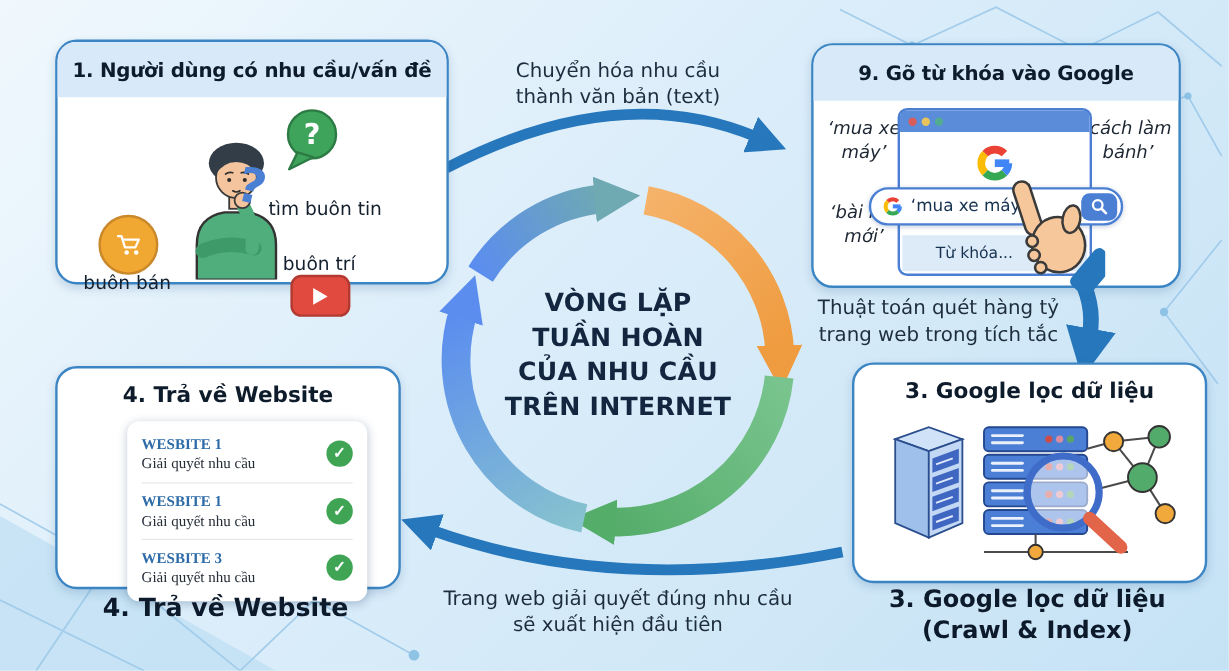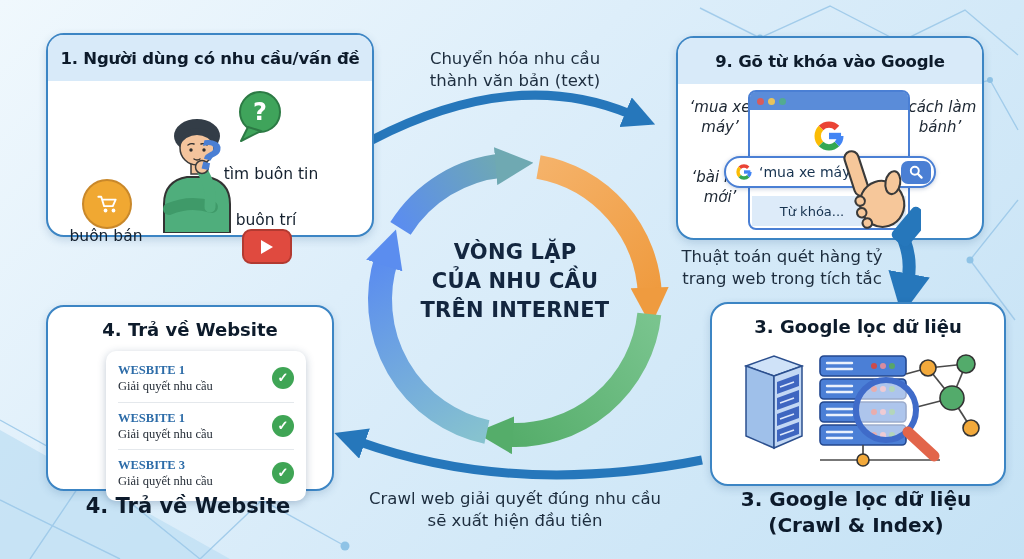--- a/index.html
+++ b/index.html
@@ -130,20 +130,21 @@
     <g fill="none" stroke-width="24">
       <path d="M 45.5 113.4 A 135 135 0 0 1 148.2 50.5" stroke="url(#gA)" marker-end="url(#mTeal)"></path>
       <path d="M 183.5 52.0 A 135 135 0 0 1 294.9 180.3" stroke="url(#gB)" marker-end="url(#mOr)"></path>
       <path d="M 294.3 199.1 A 135 135 0 0 1 150.6 319.7" stroke="url(#gC)" marker-end="url(#mGr)"></path>
       <path d="M 131.9 317.0 A 135 135 0 0 1 31.6 143.3" stroke="url(#gD)" marker-end="url(#mBl)"></path>
     </g>
   </svg>
 
   <div class="center-title">
     <span>VÒNG LẶP</span>
+    <span>TUẦN HOÀN</span>
     <span>CỦA NHU CẦU</span>
     <span>TRÊN INTERNET</span>
   </div>
 
   <svg class="abs" width="1024" height="559" viewBox="0 0 1024 559" style="left:0;top:0;pointer-events:none;">
     <defs>
       <marker id="cA" viewBox="0 0 10 10" refX="1.5" refY="5" markerWidth="32" markerHeight="32" markerUnits="userSpaceOnUse" orient="auto">
           <path d="M0 0 L10 5 L0 10 Z" fill="#2677bb"></path>
         </marker>
       <marker id="cB" viewBox="0 0 10 10" refX="1.5" refY="5" markerWidth="42" markerHeight="42" markerUnits="userSpaceOnUse" orient="auto">
@@ -159,21 +160,21 @@
 
   <div class="conn-label" style="left:398px;top:48px;width:234px;">
     <span>Chuyển hóa nhu cầu</span>
     <span>thành văn bản (text)</span>
   </div>
   <div class="conn-label" style="left:666px;top:246px;width:232px;">
     <span>Thuật toán quét hàng tỷ</span>
     <span>trang web trong tích tắc</span>
   </div>
   <div class="conn-label" style="left:358px;top:488px;width:314px;">
-    <span>Crawl web giải quyết đúng nhu cầu</span>
+    <span>Trang web giải quyết đúng nhu cầu</span>
     <span>sẽ xuất hiện đầu tiên</span>
   </div>
 
   <section class="box" style="left:46px;top:33px;width:324px;height:200px;">
     <div class="box-header">1. Người dùng có nhu cầu/vấn đề</div>
     <div style="position:relative;height:150px;">
       <div class="cart-circle">
         <svg width="26" height="26" viewBox="0 0 36 36">
             <g stroke="#fff" stroke-width="2.6" fill="none" stroke-linecap="round" stroke-linejoin="round">
               <path d="M6 8 h4 l4 13 h12 l4 -9 H12"></path>

